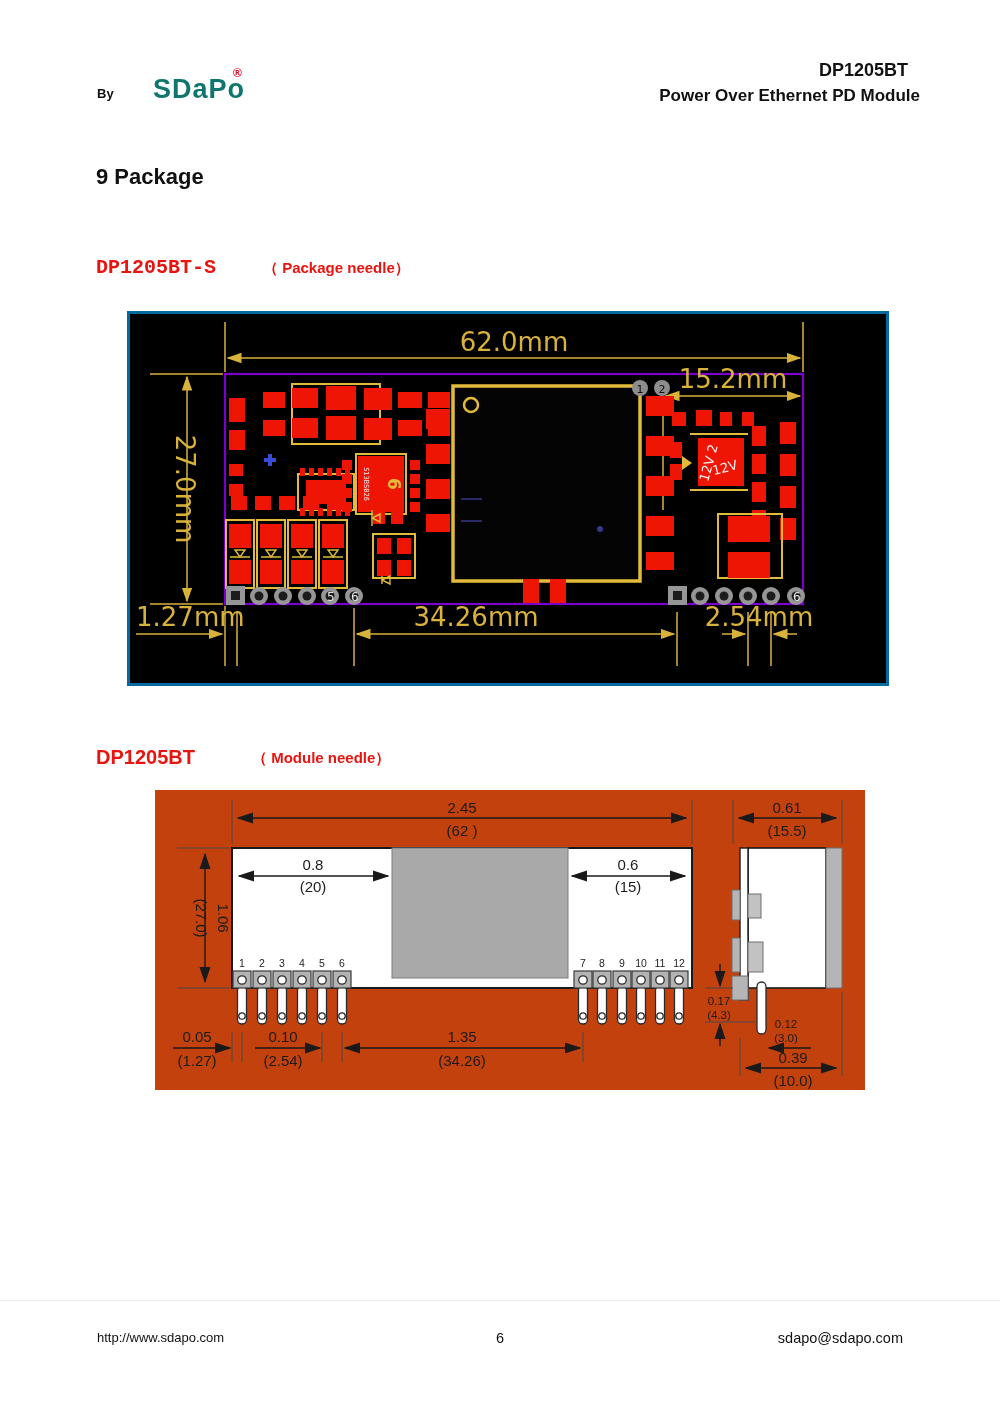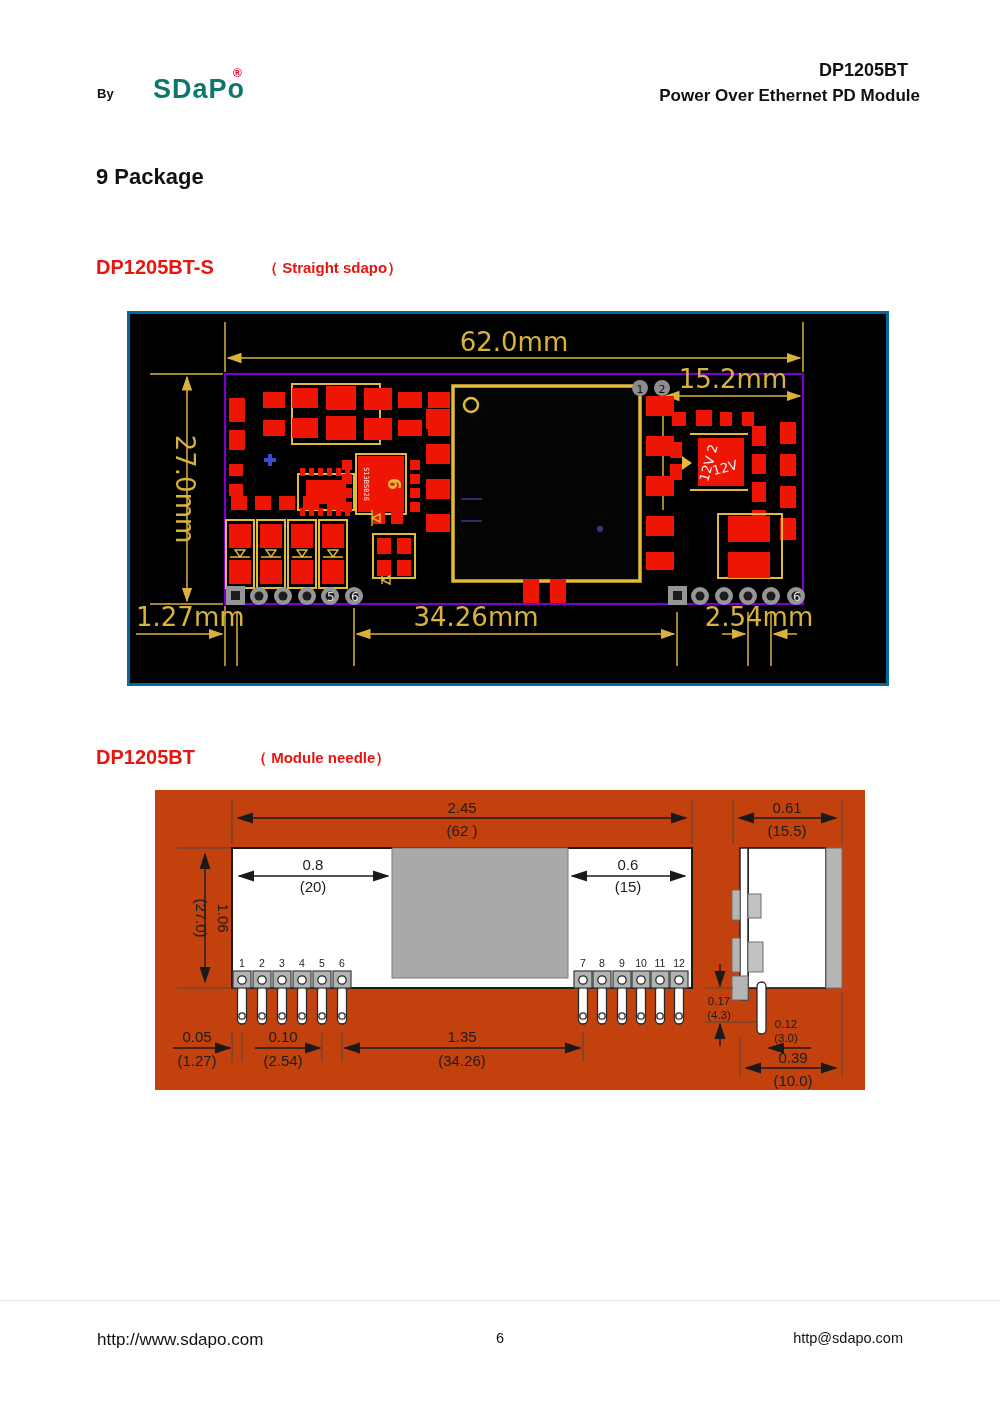--- a/index.html
+++ b/index.html
@@ -13,21 +13,21 @@
   .reg{left:233px;top:66px;font-size:12px;color:#e60023;font-weight:bold;}
   .t1{right:92px;top:60px;font-size:18px;font-weight:bold;color:#111;}
   .t2{right:80px;top:86px;font-size:17px;font-weight:bold;color:#111;}
   .sec{left:96px;top:164px;font-size:22px;font-weight:bold;color:#111;}
   .sname{font-size:20px;font-weight:bold;color:#e8140f;}
   .snote{font-size:15px;font-weight:bold;color:#e8140f;}
   .fig1{left:127px;top:311px;width:756px;height:369px;background:#0f766e;
         border:3px solid #0369a1;}
   .fig2{left:155px;top:790px;width:710px;height:300px;background:#c2410c;}
   .footline{left:0;top:1300px;width:1000px;height:1px;background:#e9e9e9;}
-  .furl{left:97px;top:1330px;font-size:17px;color:#111;}
+  .furl{left:97px;top:1330px;font-size:13px;color:#111;}
   .fpage{left:0;top:1330px;width:1000px;text-align:center;font-size:14.5px;color:#111;}
   .femail{right:97px;top:1330px;font-size:14.5px;color:#111;}
   
   .yl{stroke:#d9b23c;stroke-width:1.5;fill:none;}
   .dimt{fill:#d9b23c;font-size:26px;font-family:"DejaVu Sans",sans-serif;}
   .pr{fill:#ee1505;}
   .yo{stroke:#e2bb3a;stroke-width:2;fill:none;}
   .padc{fill:#969696;}
   .hole{fill:#1c1c1c;}
   .wtx{fill:#e6e6e6;font-size:12px;font-family:"DejaVu Sans",sans-serif;}
@@ -47,22 +47,22 @@
 <div class="page">
 
   <div class="abs by">By</div>
   <div class="abs brand">SDaPo</div>
   <div class="abs reg">®</div>
   <div class="abs t1">DP1205BT</div>
   <div class="abs t2">Power Over Ethernet PD Module</div>
 
   <div class="abs sec">9 Package</div>
 
-  <div class="abs sname" style="left:96px;top:256px;">DP1205BT-S</div>
-  <div class="abs snote" style="left:263px;top:259px;">（ Straight sdapo）</div>
+  <div class="abs sname" style="left:96px;top:256px;font-family:Liberation Mono, monospace;">DP1205BT-S</div>
+  <div class="abs snote" style="left:263px;top:259px;">（ Package needle）</div>
 
   <div class="abs fig1">
   <svg width="756" height="369" viewBox="0 0 756 369">
     <defs>
       <marker id="ya" markerWidth="10" markerHeight="8" refX="9" refY="3.5" orient="auto-start-reverse">
         <path d="M0,0 L10,3.5 L0,7 z" fill="#d9b23c"></path>
       </marker>
     </defs>
     <rect x="0" y="0" width="756" height="369" fill="#000"></rect>
 
@@ -473,15 +473,15 @@
         <text class="dt" x="638" y="273">0.39</text>
         <text class="dt" x="638" y="296">(10.0)</text>
       </g>
     </g>
   </svg>
   </div>
 
   <div class="abs footline"></div>
   <div class="abs furl">http://www.sdapo.com</div>
   <div class="abs fpage">6</div>
-  <div class="abs femail">http@sdapo.com</div>
+  <div class="abs femail">sdapo@sdapo.com</div>
 
 </div>
 
 </body></html>

